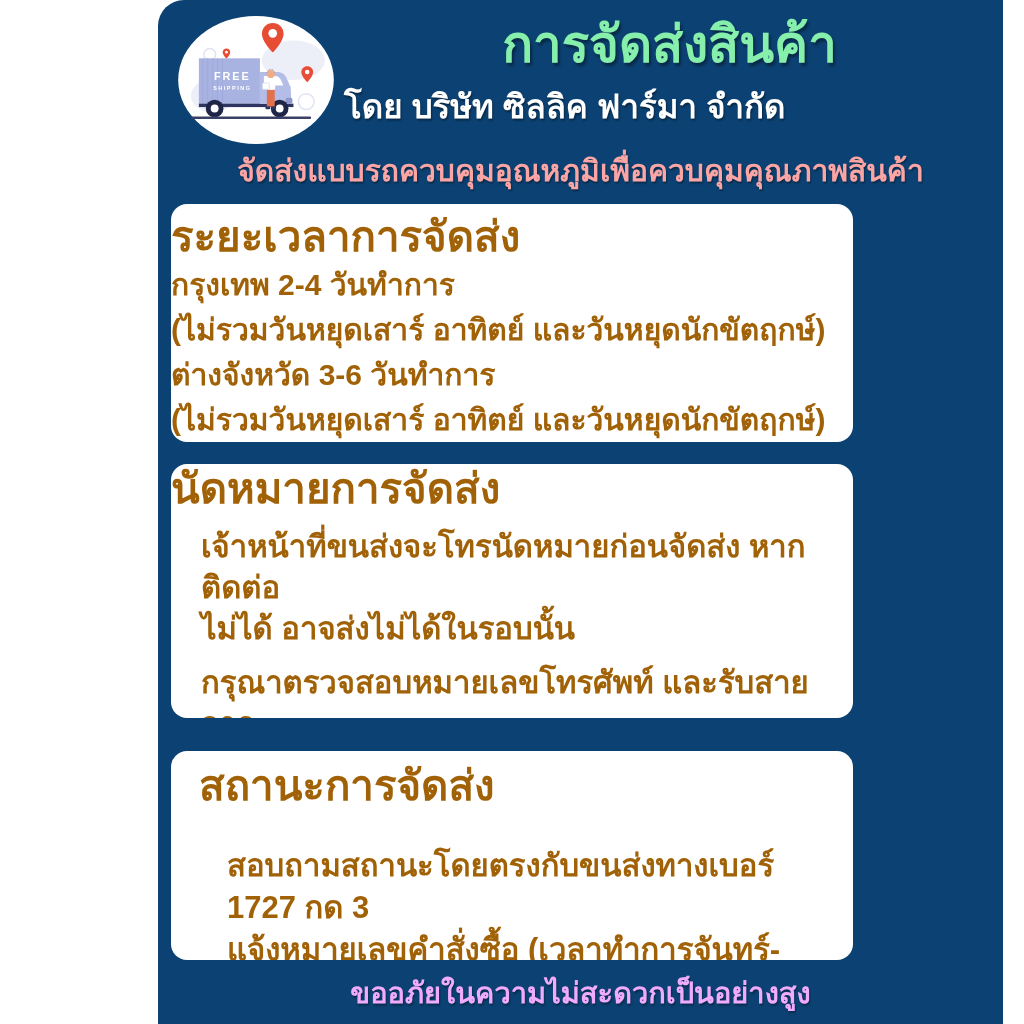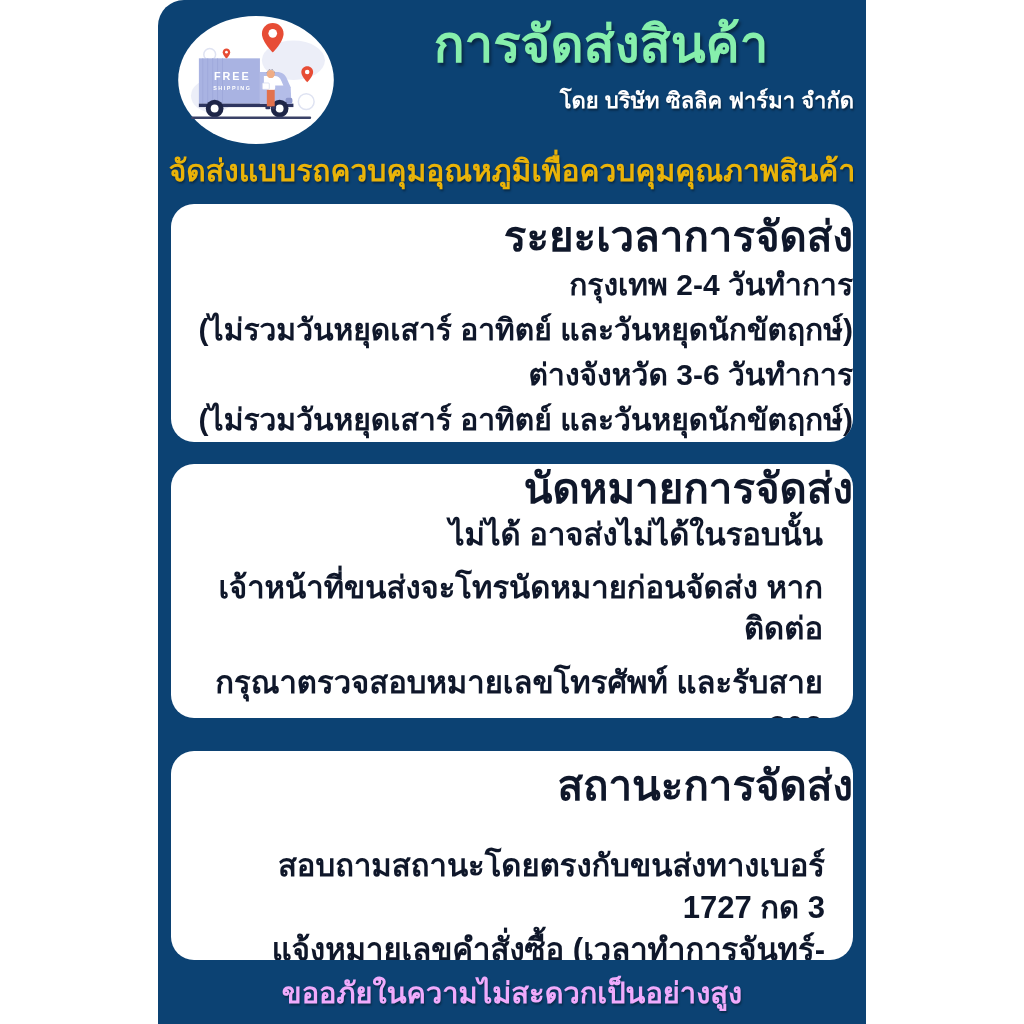--- a/index.html
+++ b/index.html
@@ -1,32 +1,32 @@
 <!DOCTYPE html>
 <html><head>
 <meta charset="utf-8">
 <style>
   html,body{margin:0;padding:0;background:#ffffff;}
   .stage{position:relative;width:1024px;height:1024px;background:#ffffff;overflow:hidden;
          font-family:"Liberation Sans","DejaVu Sans",sans-serif;}
-  .panel{position:absolute;left:158px;top:0;width:708px;height:1024px;
+  .panel{position:absolute;left:158px;top:0;width:845px;height:1024px;
          background:#0c4273;border-top-left-radius:26px;}
   
   .hero{position:absolute;left:19px;top:15px;width:158px;height:130px;}
   .header-text{position:absolute;left:186px;right:8px;top:16px;}
   .page-title{font-size:51px;line-height:1.15;font-weight:bold;color:#86efac;
               text-align:center;text-shadow:2px 3px 3px rgba(0,0,0,.4);}
-  .page-subtitle{margin-top:13px;font-size:22px;line-height:1.15;font-weight:bold;color:#ffffff;
-                 text-align:right;padding-right:4px;text-shadow:1px 2px 2px rgba(0,0,0,.4);}
+  .page-subtitle{margin-top:13px;font-size:33px;line-height:1.15;font-weight:bold;color:#ffffff;
+                 text-align:left;padding-right:4px;text-shadow:1px 2px 2px rgba(0,0,0,.4);}
   .tagline{position:absolute;top:153px;left:0;right:0;text-align:center;
-           font-size:30px;line-height:36px;font-weight:bold;color:#eab308;
+           font-size:30px;line-height:36px;font-weight:bold;color:#fca5a5;
            text-shadow:1px 2px 2px rgba(0,0,0,.35);}
   
-  .card{position:absolute;left:13px;width:682px;background:#ffffff;border-radius:23px;
-        color:#0f172a;font-weight:bold;text-align:right;box-sizing:border-box;overflow:hidden;}
+  .card{position:absolute;left:13px;width:682px;background:#ffffff;border-radius:16px;
+        color:#a16207;font-weight:bold;text-align:left;box-sizing:border-box;overflow:hidden;}
   .card-1{top:204px;height:238px;padding-top:8px;}
   .card-2{top:464px;height:254px;padding-top:0;}
   .card-3{top:751px;height:209px;padding-top:10px;padding-left:28px;}
   .card-heading{font-size:42px;line-height:50px;font-weight:bold;}
   .card-1 .card-line{font-size:30px;line-height:45px;}
   .card-2 .card-line{font-size:31px;line-height:41px;padding:0 30px;}
   .card-2 .card-line.first{margin-top:12px;}
   .card-2 .card-line.para-gap{margin-top:13px;}
   .card-3 .card-line{font-size:31px;line-height:42px;padding:0 28px;}
   .card-3 .card-line.first{margin-top:34px;}
@@ -110,22 +110,22 @@
     <div class="card card-1">
       <div class="card-heading">ระยะเวลาการจัดส่ง</div>
       <div class="card-line">กรุงเทพ 2-4 วันทำการ</div>
       <div class="card-line">(ไม่รวมวันหยุดเสาร์ อาทิตย์ และวันหยุดนักขัตฤกษ์)</div>
       <div class="card-line">ต่างจังหวัด 3-6 วันทำการ</div>
       <div class="card-line">(ไม่รวมวันหยุดเสาร์ อาทิตย์ และวันหยุดนักขัตฤกษ์)</div>
     </div>
 
     <div class="card card-2">
       <div class="card-heading">นัดหมายการจัดส่ง</div>
+      <div class="card-line first">เจ้าหน้าที่ขนส่งจะโทรนัดหมายก่อนจัดส่ง หากติดต่อ</div>
       <div class="card-line">ไม่ได้ อาจส่งไม่ได้ในรอบนั้น</div>
-      <div class="card-line first">เจ้าหน้าที่ขนส่งจะโทรนัดหมายก่อนจัดส่ง หากติดต่อ</div>
       <div class="card-line para-gap">กรุณาตรวจสอบหมายเลขโทรศัพท์ และรับสายจาก</div>
 
     </div>
 
     <div class="card card-3">
       <div class="card-heading">สถานะการจัดส่ง</div>
       <div class="card-line first">สอบถามสถานะโดยตรงกับขนส่งทางเบอร์ 1727  กด 3</div>
       <div class="card-line">แจ้งหมายเลขคำสั่งซื้อ (เวลาทำการจันทร์-ศุกร์ เวลา</div>
 
     </div>

